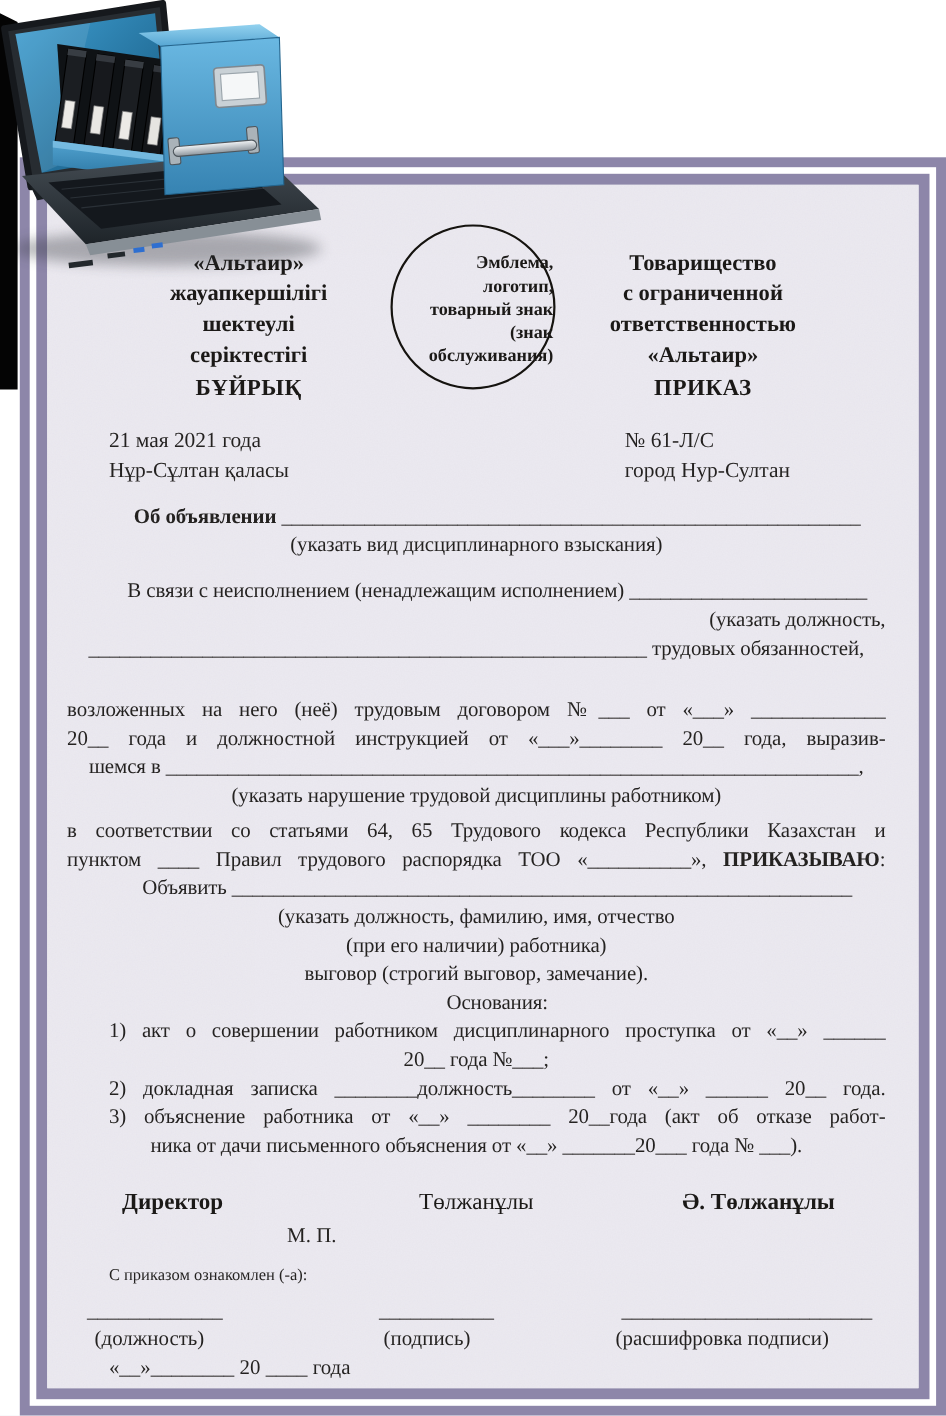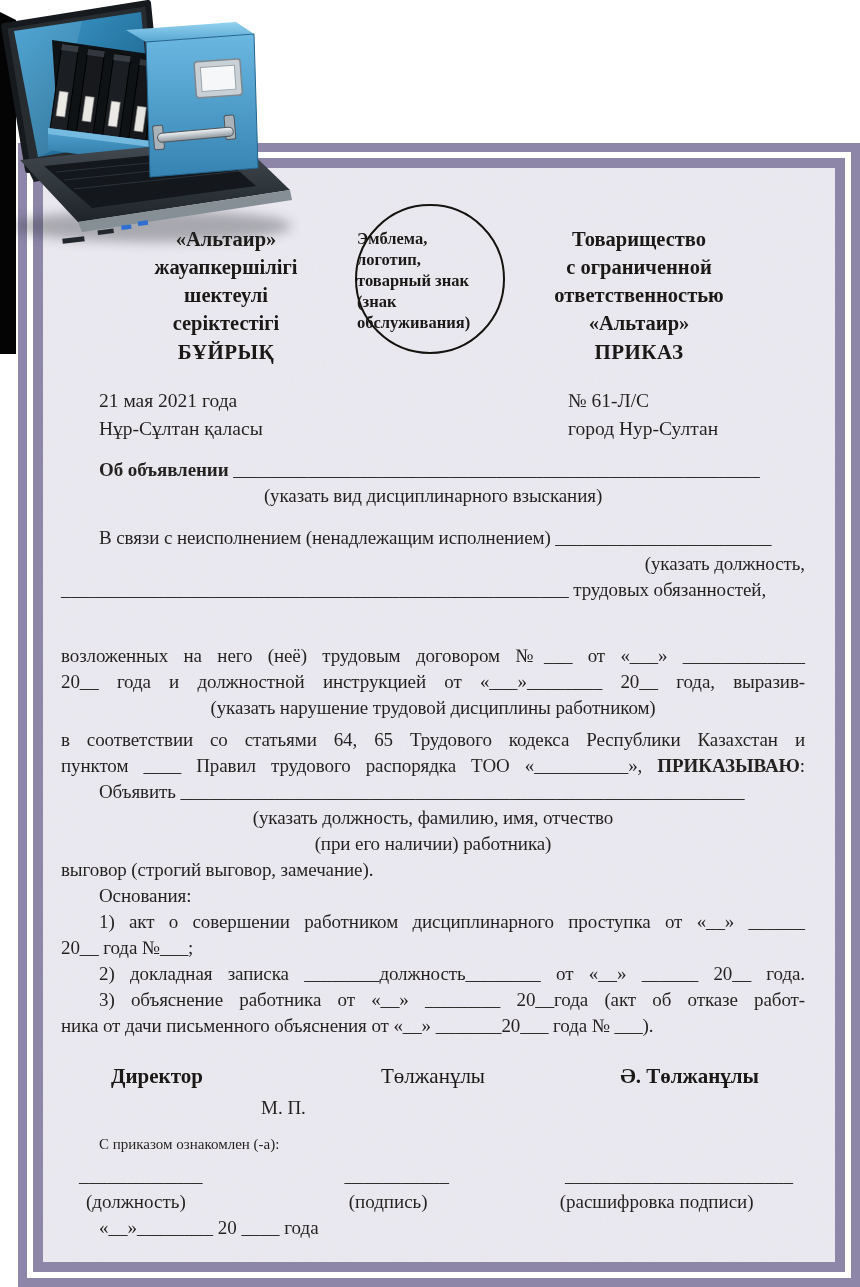--- a/index.html
+++ b/index.html
@@ -19,30 +19,30 @@
   }
   .tex{position:absolute;left:0;top:0;width:100%;height:100%;opacity:.5;pointer-events:none;}
   
   .hdr{position:relative;display:flex;}
   .hcol{font-weight:bold;font-size:20.5px;line-height:28px;text-align:center;}
   .hcol-left{width:330px;}
   .hcol-right{width:332px;margin-left:auto;}
   .doc-type{margin-top:1px;font-size:21px;letter-spacing:.4px;}
   .emblem{
     position:absolute;left:294px;top:-21px;width:150px;height:150px;box-sizing:border-box;
-    border:2.5px solid #15130f;border-radius:50%;text-align:left;
+    border:2.5px solid #15130f;border-radius:50%;text-align:right;
     font-weight:bold;font-size:16.5px;line-height:21px;padding-top:22px;background:transparent;
   }
   
   .meta{display:flex;margin-top:21px;font-size:19.5px;line-height:28px;}
   .meta-left{margin-left:38px;}
   .meta-right{margin-left:auto;width:237px;}
   
   .docbody{margin-top:14px;font-size:19px;line-height:26px;}
-  .line{min-height:26px;letter-spacing:-0.1px;}
+  .line{min-height:26px;letter-spacing:-0.1px;text-align:center;}
   .line.ind{text-indent:38px;}
   .line.c{text-align:center;}
   .line.r{text-align:right;}
   .line.j{text-align:justify;text-align-last:justify;}
   .b{font-weight:bold;}
   
   .sig-row1{position:relative;margin-top:24px;height:26px;font-size:21px;line-height:26px;}
   .sig-d{position:absolute;left:50px;font-weight:bold;}
   .sig-s{position:absolute;left:320px;}
   .sig-n{position:absolute;right:46px;font-weight:bold;}
@@ -115,22 +115,23 @@
           <div>город Нур-Султан</div>
         </div>
       </div>
 
       <div class="docbody" id="body-lines">
           <div class="line l ind"><span class="b">Об объявлении </span><span>________________________________________________________</span></div>
           <div class="line c"><span>(указать вид дисциплинарного взыскания)</span></div>
           <div class="line l ind" style="margin-top: 16px;"><span>В связи с неисполнением (ненадлежащим исполнением) _______________________</span></div>
           <div class="line r"><span>(указать должность,</span></div>
           <div class="line l"><span>______________________________________________________ трудовых обязанностей,</span></div>
-          <div class="line j" style="margin-top: 40px;"><span>возложенных на него (неё) трудовым договором №___ от «___» _____________</span></div>
+          <div class="line j" style="margin-top: 30px;"><span>возложенных на него (неё) трудовым договором №___ от «___» _____________</span></div>
           <div class="line j"><span>20__ года и должностной инструкцией от «___»________ 20__ года, выразив-</span></div>
+          <div class="line l"><span>шемся в ___________________________________________________________________,</span></div>
           <div class="line c"><span>(указать нарушение трудовой дисциплины работником)</span></div>
           <div class="line j" style="margin-top: 6px;"><span>в соответствии со статьями 64, 65 Трудового кодекса Республики Казахстан и</span></div>
           <div class="line j"><span>пунктом ____ Правил трудового распорядка ТОО «__________», </span><span class="b">ПРИКАЗЫВАЮ</span><span>:</span></div>
           <div class="line l ind"><span>Объявить ____________________________________________________________</span></div>
           <div class="line c"><span>(указать должность, фамилию, имя, отчество</span></div>
           <div class="line c"><span>(при его наличии) работника)</span></div>
           <div class="line l"><span>выговор (строгий выговор, замечание).</span></div>
           <div class="line l ind"><span>Основания:</span></div>
           <div class="line j ind"><span>1)  акт о совершении работником дисциплинарного проступка от «__» ______</span></div>
           <div class="line l"><span>20__ года №___;</span></div>

